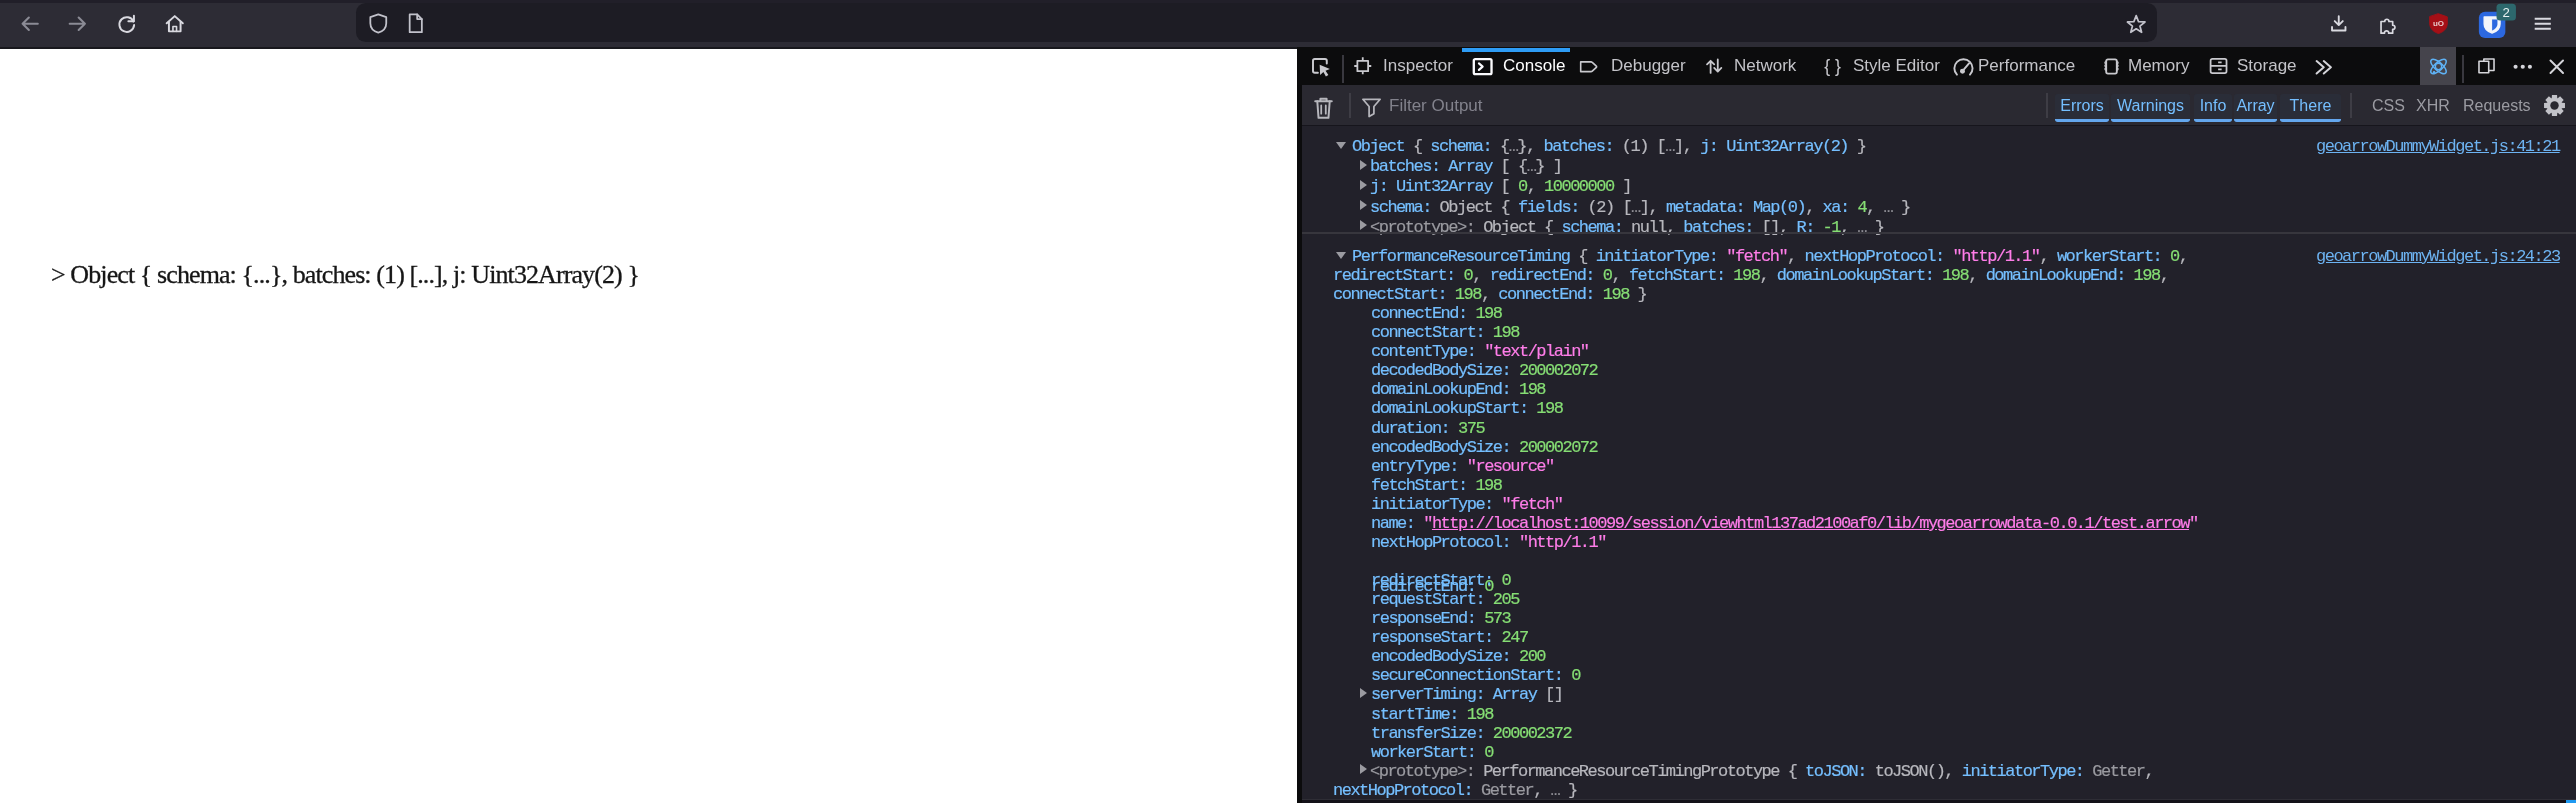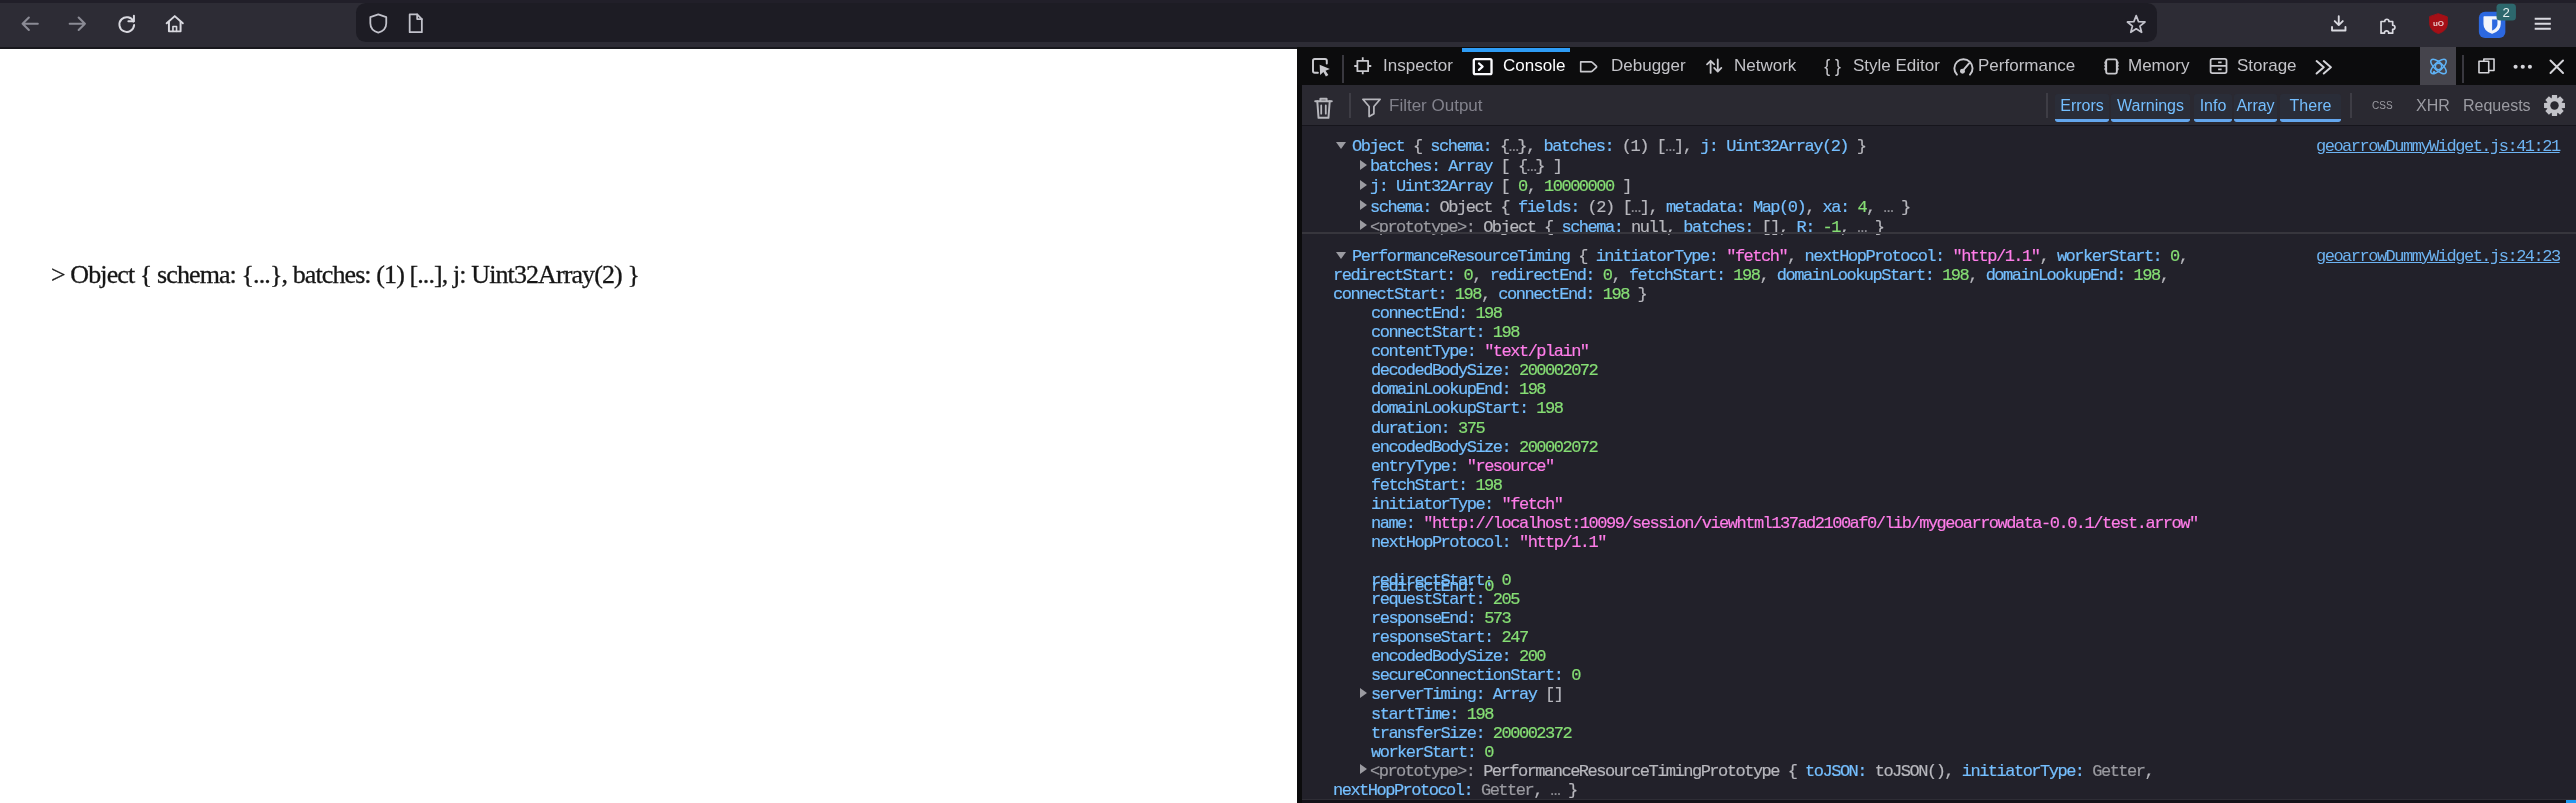--- a/index.html
+++ b/index.html
@@ -56,21 +56,21 @@
 <div class="pill" style="left:2055px;width:54px"></div>
 <div class="flbl" style="left:2055px;width:54px;text-align:center;color:#75bfff;font-size:16px">Errors</div>
 <div class="pill" style="left:2111px;width:79px"></div>
 <div class="flbl" style="left:2111px;width:79px;text-align:center;color:#75bfff;font-size:16px">Warnings</div>
 <div class="pill" style="left:2194px;width:38px"></div>
 <div class="flbl" style="left:2194px;width:38px;text-align:center;color:#75bfff;font-size:16px">Info</div>
 <div class="pill" style="left:2234px;width:43px"></div>
 <div class="flbl" style="left:2234px;width:43px;text-align:center;color:#75bfff;font-size:16px">Array</div>
 <div class="pill" style="left:2280px;width:61px"></div>
 <div class="flbl" style="left:2280px;width:61px;text-align:center;color:#75bfff;font-size:16px">There</div>
-<div class="flbl" style="left:2372px;color:#9b9ba2;font-size:10px">CSS</div>
+<div class="flbl" style="left:2372px;color:#9b9ba2;font-size:16px">CSS</div>
 <div class="flbl" style="left:2416px;color:#9b9ba2;font-size:16px">XHR</div>
 <div class="flbl" style="left:2463px;color:#9b9ba2;font-size:16px">Requests</div>
 
   <div id="dtleft"></div>
 <i class="tri td" style="left:1336px;top:142px"></i>
 <div class="crow" style="left:1352px;top:137px"><i style="color:#75bfff">Object</i><i style="color:#b7b7bd"> { </i><i style="color:#75bfff">schema:</i><i style="color:#b7b7bd"> {</i><i style="color:#908f96">…</i><i style="color:#b7b7bd">}, </i><i style="color:#75bfff">batches:</i><i style="color:#b7b7bd"> (1) [</i><i style="color:#908f96">…</i><i style="color:#b7b7bd">], </i><i style="color:#75bfff">j:</i><i style="color:#b7b7bd"> </i><i style="color:#75bfff">Uint32Array(2)</i><i style="color:#b7b7bd"> }</i></div>
 <div class="clink" style="top:137px">geoarrowDummyWidget.js:41:21</div>
 <i class="tri tr" style="left:1360px;top:160px"></i>
 <div class="crow" style="left:1370px;top:157px"><i style="color:#75bfff">batches:</i><i style="color:#b7b7bd"> </i><i style="color:#75bfff">Array</i><i style="color:#b7b7bd"> [ {</i><i style="color:#908f96">…</i><i style="color:#b7b7bd">} ]</i></div>
 <i class="tri tr" style="left:1360px;top:180px"></i>
@@ -88,21 +88,21 @@
 <div class="crow" style="left:1371px;top:323px"><i style="color:#75bfff">connectStart:</i><i style="color:#b7b7bd"> </i><i style="color:#86de74">198</i></div>
 <div class="crow" style="left:1371px;top:342px"><i style="color:#75bfff">contentType:</i><i style="color:#b7b7bd"> </i><i style="color:#ff7de9">"text/plain"</i></div>
 <div class="crow" style="left:1371px;top:361px"><i style="color:#75bfff">decodedBodySize:</i><i style="color:#b7b7bd"> </i><i style="color:#86de74">200002072</i></div>
 <div class="crow" style="left:1371px;top:380px"><i style="color:#75bfff">domainLookupEnd:</i><i style="color:#b7b7bd"> </i><i style="color:#86de74">198</i></div>
 <div class="crow" style="left:1371px;top:399px"><i style="color:#75bfff">domainLookupStart:</i><i style="color:#b7b7bd"> </i><i style="color:#86de74">198</i></div>
 <div class="crow" style="left:1371px;top:419px"><i style="color:#75bfff">duration:</i><i style="color:#b7b7bd"> </i><i style="color:#86de74">375</i></div>
 <div class="crow" style="left:1371px;top:438px"><i style="color:#75bfff">encodedBodySize:</i><i style="color:#b7b7bd"> </i><i style="color:#86de74">200002072</i></div>
 <div class="crow" style="left:1371px;top:457px"><i style="color:#75bfff">entryType:</i><i style="color:#b7b7bd"> </i><i style="color:#ff7de9">"resource"</i></div>
 <div class="crow" style="left:1371px;top:476px"><i style="color:#75bfff">fetchStart:</i><i style="color:#b7b7bd"> </i><i style="color:#86de74">198</i></div>
 <div class="crow" style="left:1371px;top:495px"><i style="color:#75bfff">initiatorType:</i><i style="color:#b7b7bd"> </i><i style="color:#ff7de9">"fetch"</i></div>
-<div class="crow" style="left:1371px;top:514px"><i style="color:#75bfff">name:</i><i style="color:#b7b7bd"> </i><i style="color:#ff7de9">"</i><i style="color:#ff7de9;">http://localhost:10099/session/viewhtml137ad2100af0/lib/mygeoarrowdata-0.0.1/test.arrow</i><i style="color:#ff7de9">"</i></div>
+<div class="crow" style="left:1371px;top:514px"><i style="color:#75bfff">name:</i><i style="color:#b7b7bd"> </i><i style="color:#ff7de9">"</i><i style="color:#ff7de9;text-decoration:underline">http://localhost:10099/session/viewhtml137ad2100af0/lib/mygeoarrowdata-0.0.1/test.arrow</i><i style="color:#ff7de9">"</i></div>
 <div class="crow" style="left:1371px;top:533px"><i style="color:#75bfff">nextHopProtocol:</i><i style="color:#b7b7bd"> </i><i style="color:#ff7de9">"http/1.1"</i></div>
 <div class="crow" style="left:1371px;top:577px"><i style="color:#75bfff">redirectEnd:</i><i style="color:#b7b7bd"> </i><i style="color:#86de74">0</i></div>
 <div class="crow" style="left:1371px;top:571px"><i style="color:#75bfff">redirectStart:</i><i style="color:#b7b7bd"> </i><i style="color:#86de74">0</i></div>
 <div class="crow" style="left:1371px;top:590px"><i style="color:#75bfff">requestStart:</i><i style="color:#b7b7bd"> </i><i style="color:#86de74">205</i></div>
 <div class="crow" style="left:1371px;top:609px"><i style="color:#75bfff">responseEnd:</i><i style="color:#b7b7bd"> </i><i style="color:#86de74">573</i></div>
 <div class="crow" style="left:1371px;top:628px"><i style="color:#75bfff">responseStart:</i><i style="color:#b7b7bd"> </i><i style="color:#86de74">247</i></div>
 <div class="crow" style="left:1371px;top:647px"><i style="color:#75bfff">encodedBodySize:</i><i style="color:#b7b7bd"> </i><i style="color:#86de74">200</i></div>
 <div class="crow" style="left:1371px;top:666px"><i style="color:#75bfff">secureConnectionStart:</i><i style="color:#b7b7bd"> </i><i style="color:#86de74">0</i></div>
 <i class="tri tr" style="left:1360px;top:688px"></i>
 <div class="crow" style="left:1371px;top:685px"><i style="color:#75bfff">serverTiming:</i><i style="color:#b7b7bd"> </i><i style="color:#75bfff">Array</i><i style="color:#b7b7bd"> []</i></div>

